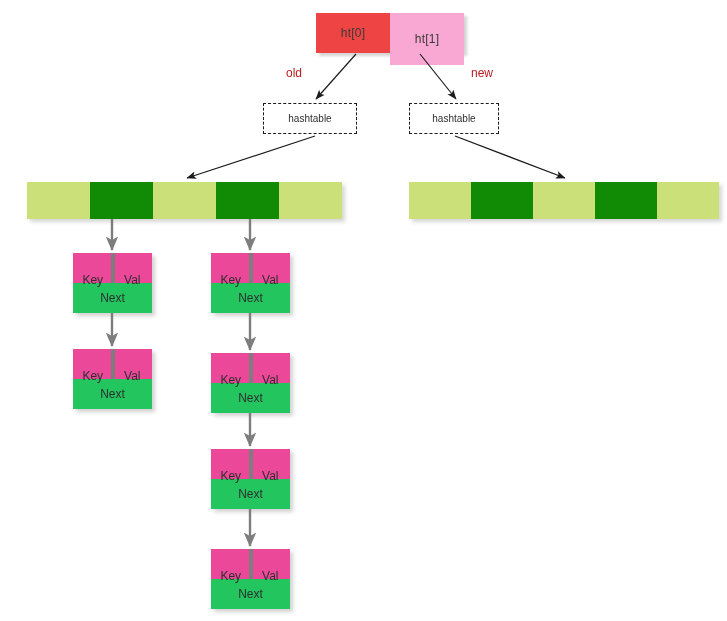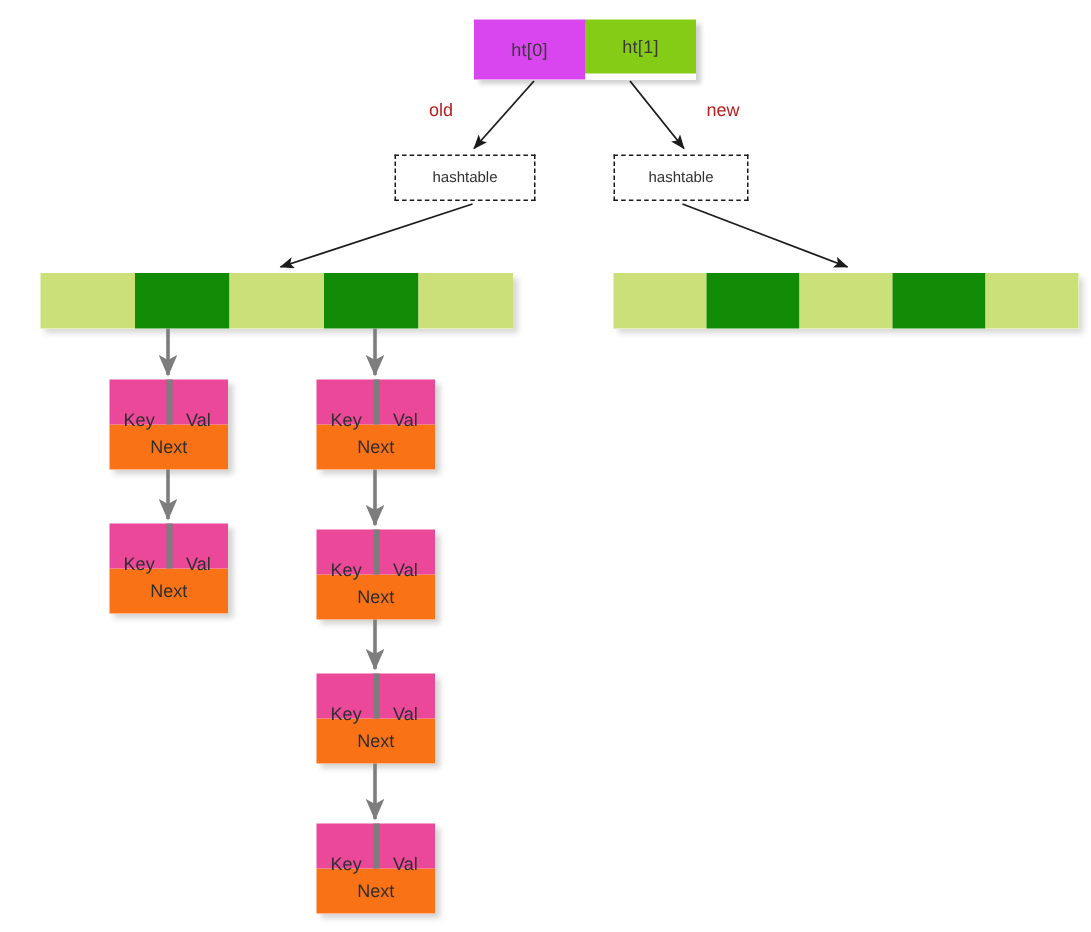--- a/index.html
+++ b/index.html
@@ -76,21 +76,21 @@
     position: absolute;
     left: 50%;
     top: 0;
     width: 4px;
     height: 100%;
     margin-left: -2px;
     background: #7d7d7d;
   }
   .node-bottom {
     height: 30px;
-    background: #f97316;
+    background: #22c55e;
     display: flex;
     align-items: center;
     justify-content: center;
     font-size: 12px;
     color: #2f2f2f;
   }
 
   
   .side-label {
     font-size: 12px;
@@ -103,24 +103,24 @@
     width: 727px; height: 621px;
     pointer-events: none;
   }
 </style>
 </head>
 <body>
 
 <div id="canvas">
 
   <div class="abs ht-shadow" style="left:316px; top:13px; width:148px; height:40px; display:flex;">
-    <div class="ht-box" style="width:74px; height:40px; background:#d946ef;">
+    <div class="ht-box" style="width:74px; height:40px; background:#ef4444;">
       <span>ht[0]</span>
     </div>
-    <div class="ht-box" style="width:74px; height:36px; background:#84cc16;">
+    <div class="ht-box" style="width:74px; height:52px; background:#f9a8d4;">
       <span>ht[1]</span>
     </div>
   </div>
 
   <div class="abs side-label" style="left:286px; top:66px;">old</div>
   <div class="abs side-label" style="left:471px; top:66px;">new</div>
 
   <div class="abs dashbox" style="left:263px; top:103px; width:94px; height:31px;">
     <span>hashtable</span>
   </div>

